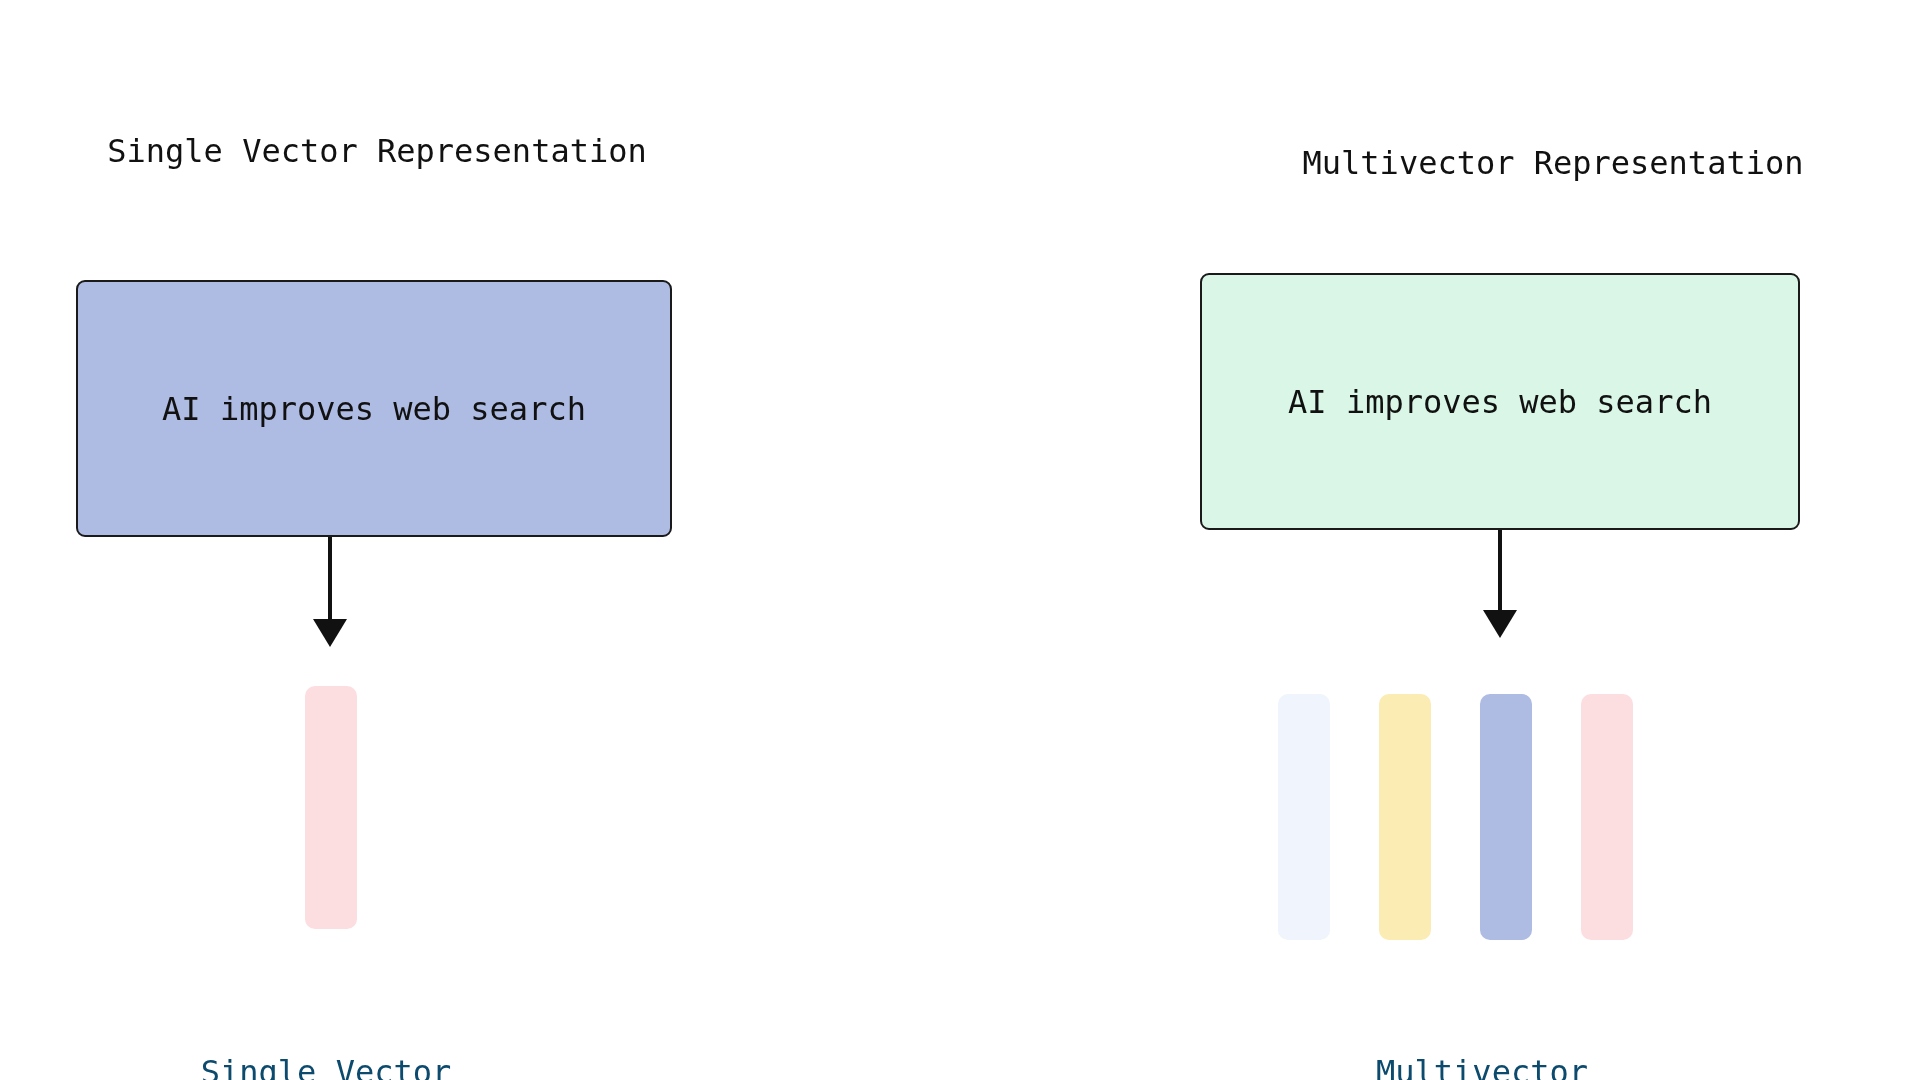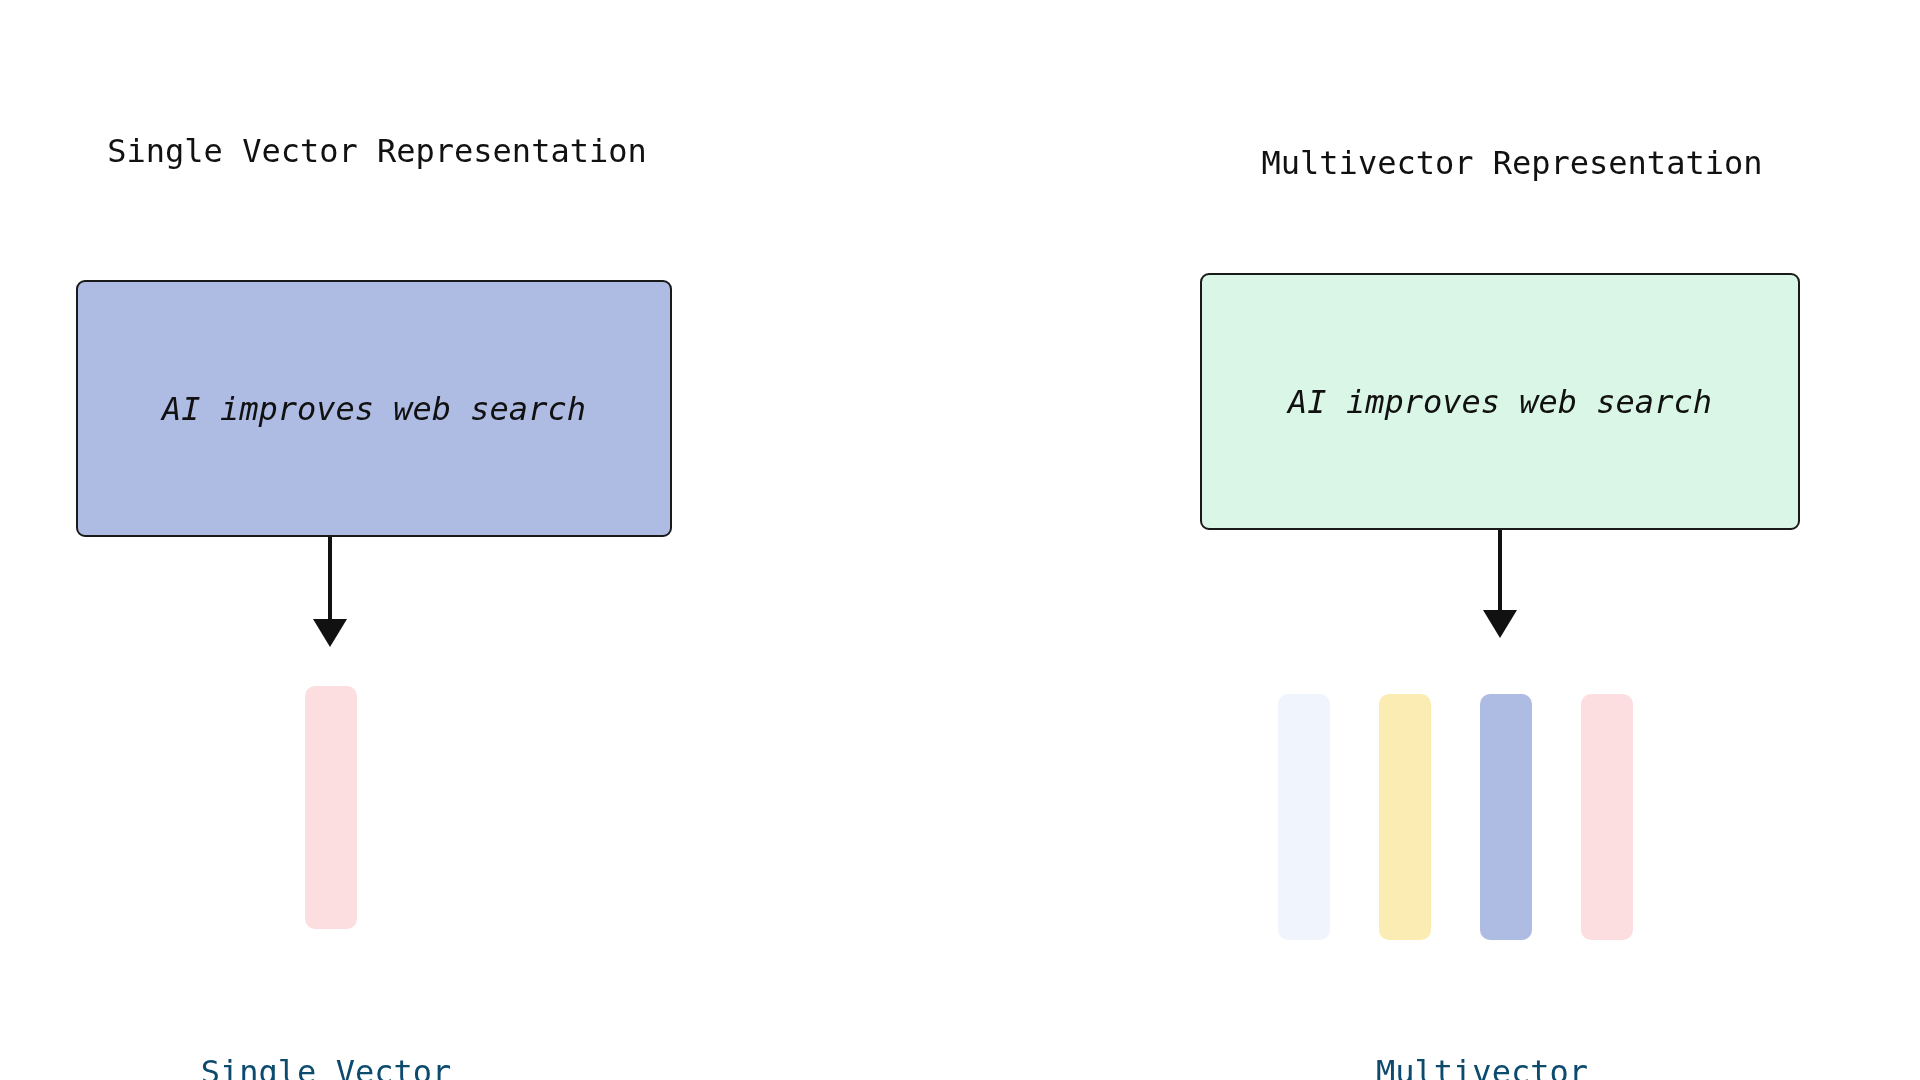--- a/index.html
+++ b/index.html
@@ -39,21 +39,20 @@
     border-radius: 9px;
     display: flex;
     align-items: center;
     justify-content: center;
   }
   .concept-box .box-label {
     font-size: 32px;
     font-weight: 500;
     color: #111111;
     white-space: nowrap;
-    font-style: italic;
   }
   .arrow-line {
     position: absolute;
     width: 4px;
     background: #111111;
   }
   .arrow-head {
     position: absolute;
     width: 0;
     height: 0;
@@ -91,21 +90,21 @@
 
     <div class="arrow-line" style="left: 328px; top: 537px; height: 84px; background-color: rgb(17, 17, 17);"></div>
     <div class="arrow-head" style="left: 313px; top: 619px; border-top-color: rgb(17, 17, 17);"></div>
 
     <div class="vbar" style="left: 305px; top: 686px; height: 243px; background-color: rgb(252, 222, 225);"></div>
 
     <div class="caption" style="left:326px; top:1008px;">Single Vector</div>
   </div>
 
   <div class="panel right">
-    <div class="title" style="left:552px; top:147px;">Multivector Representation</div>
+    <div class="title" style="left:593px; top:147px;">Multivector Representation</div>
 
     <div class="concept-box" style="left: 240px; top: 273px; width: 600px; height: 257px; background-color: rgb(217, 246, 231); border-color: rgb(26, 26, 26);">
       <span class="box-label">AI improves web search</span>
     </div>
 
     <div class="arrow-line" style="left: 538px; top: 530px; height: 82px; background-color: rgb(17, 17, 17);"></div>
     <div class="arrow-head" style="left: 523px; top: 610px; border-top-color: rgb(17, 17, 17);"></div>
 
     <div class="vbar" style="left: 318px; top: 694px; height: 246px; background-color: rgb(239, 244, 253);"></div>
     <div class="vbar" style="left: 419px; top: 694px; height: 246px; background-color: rgb(251, 236, 179);"></div>

